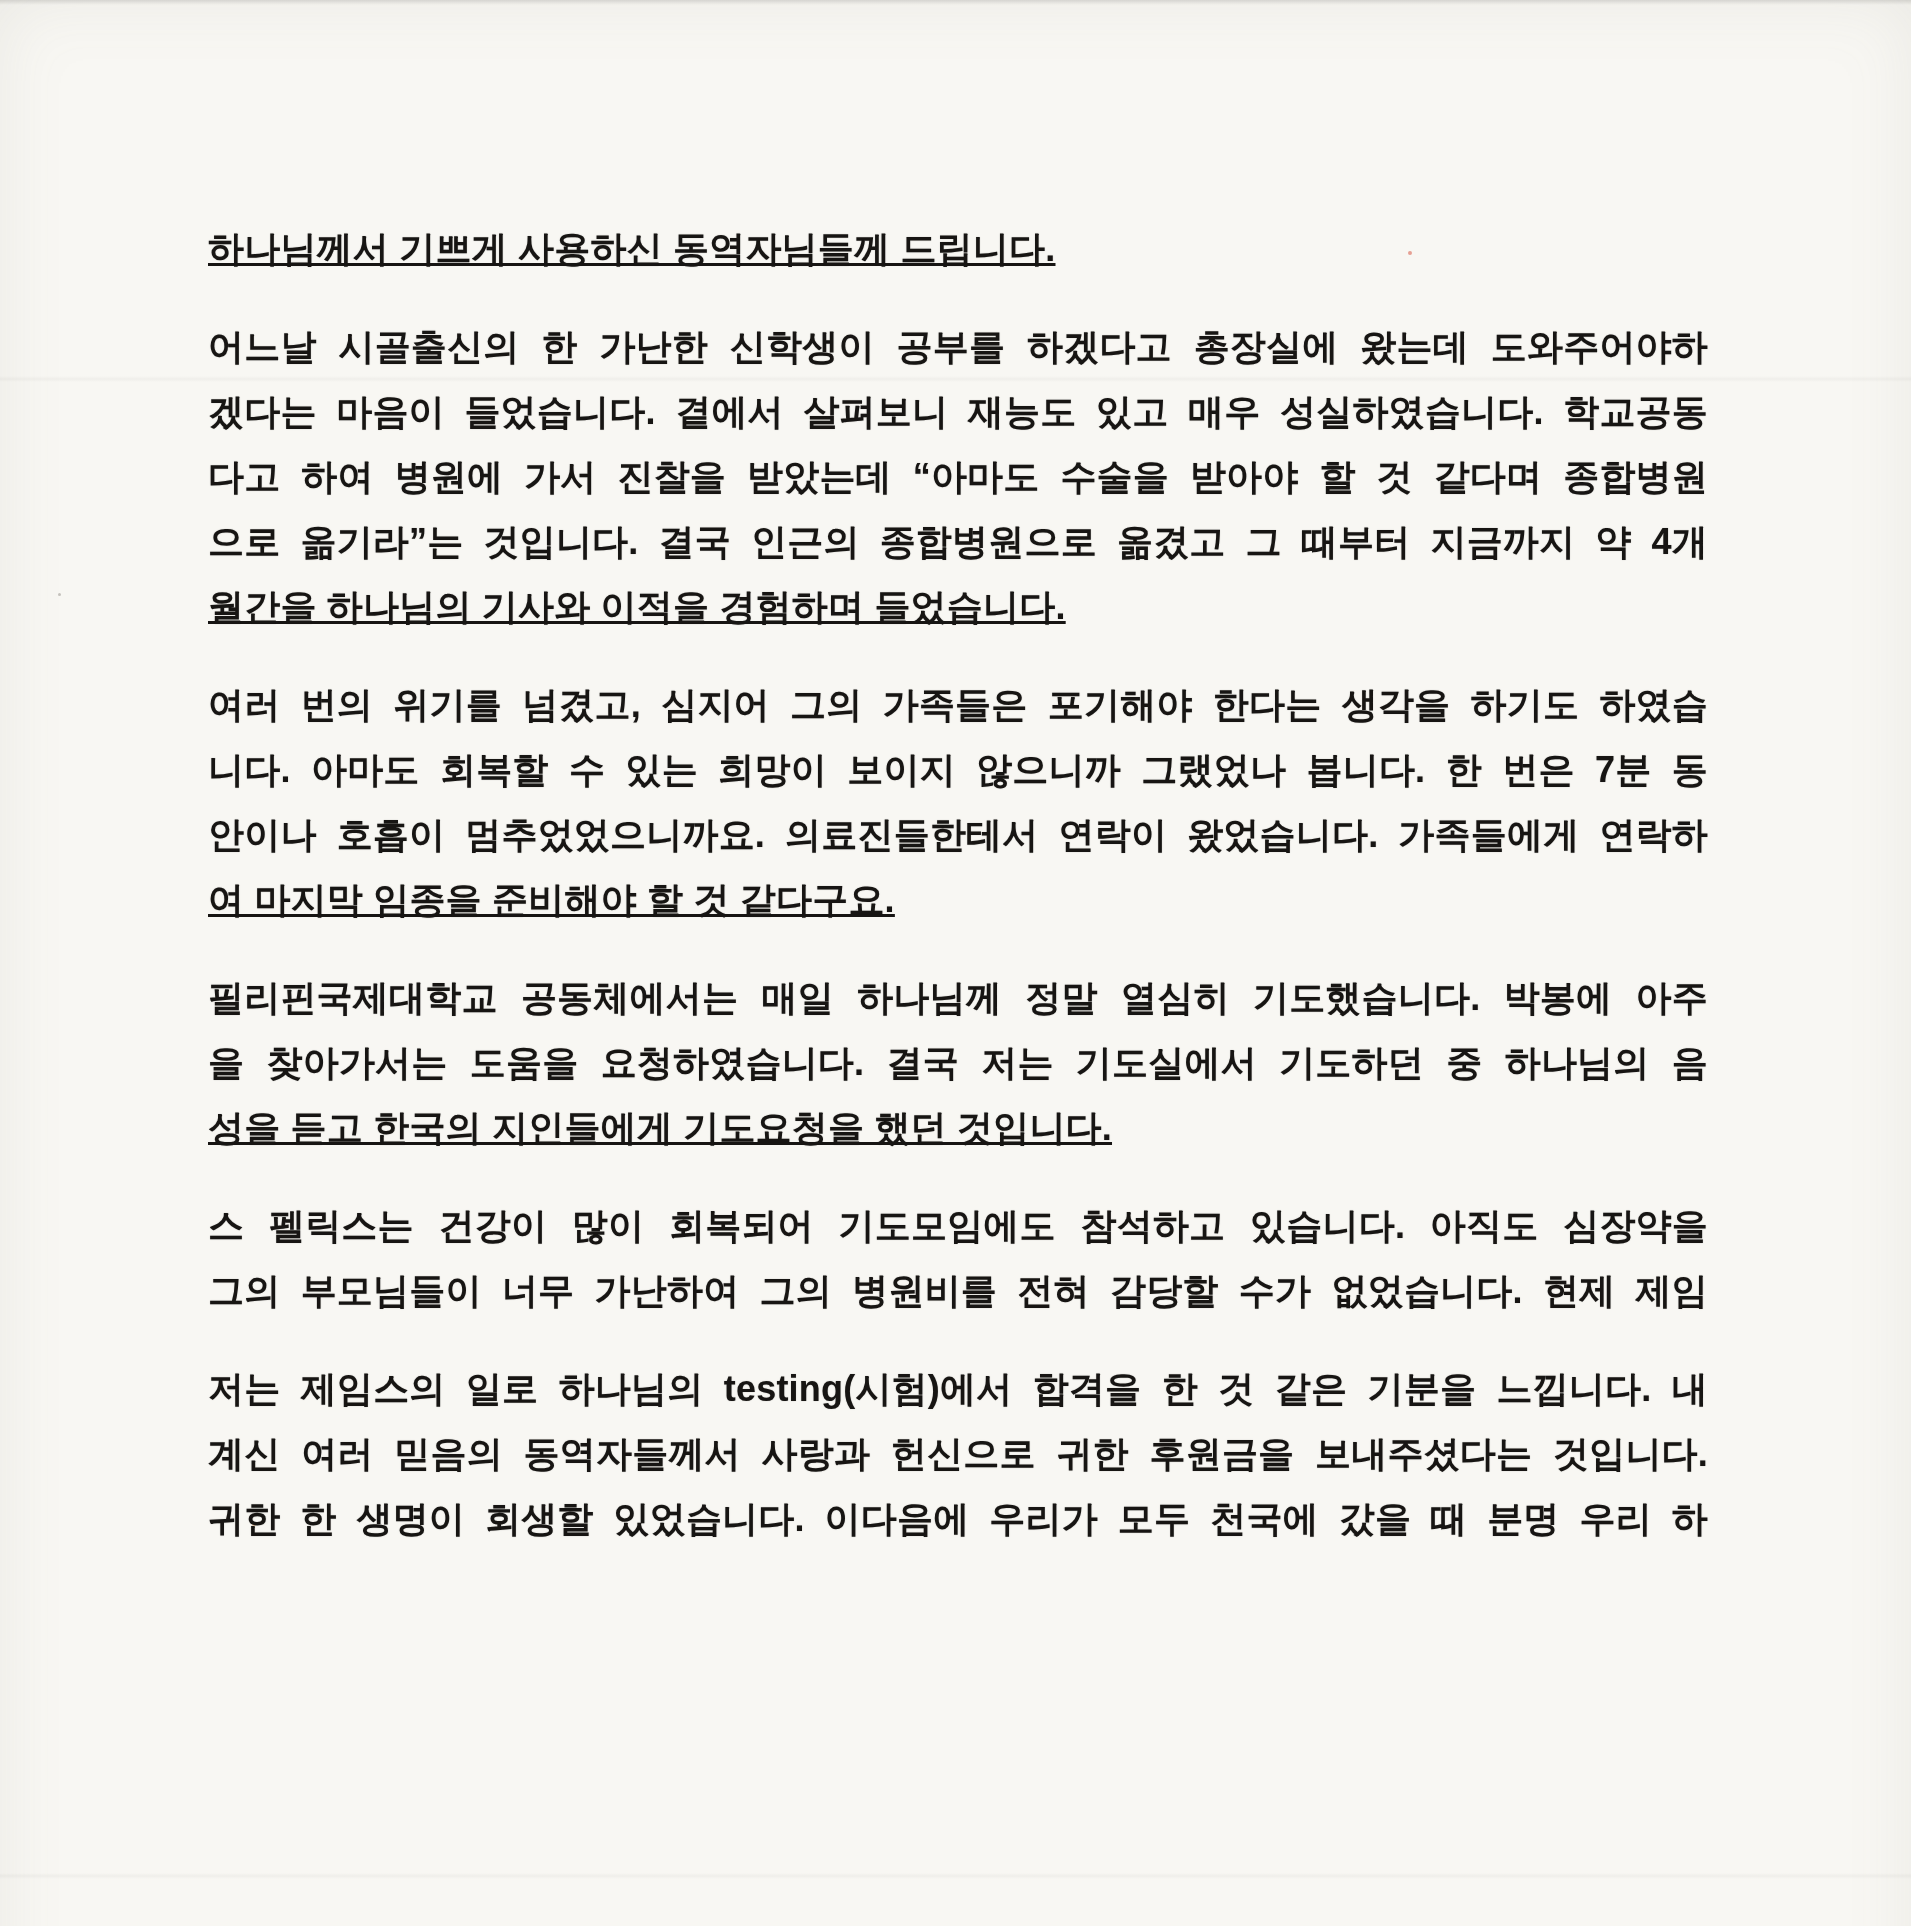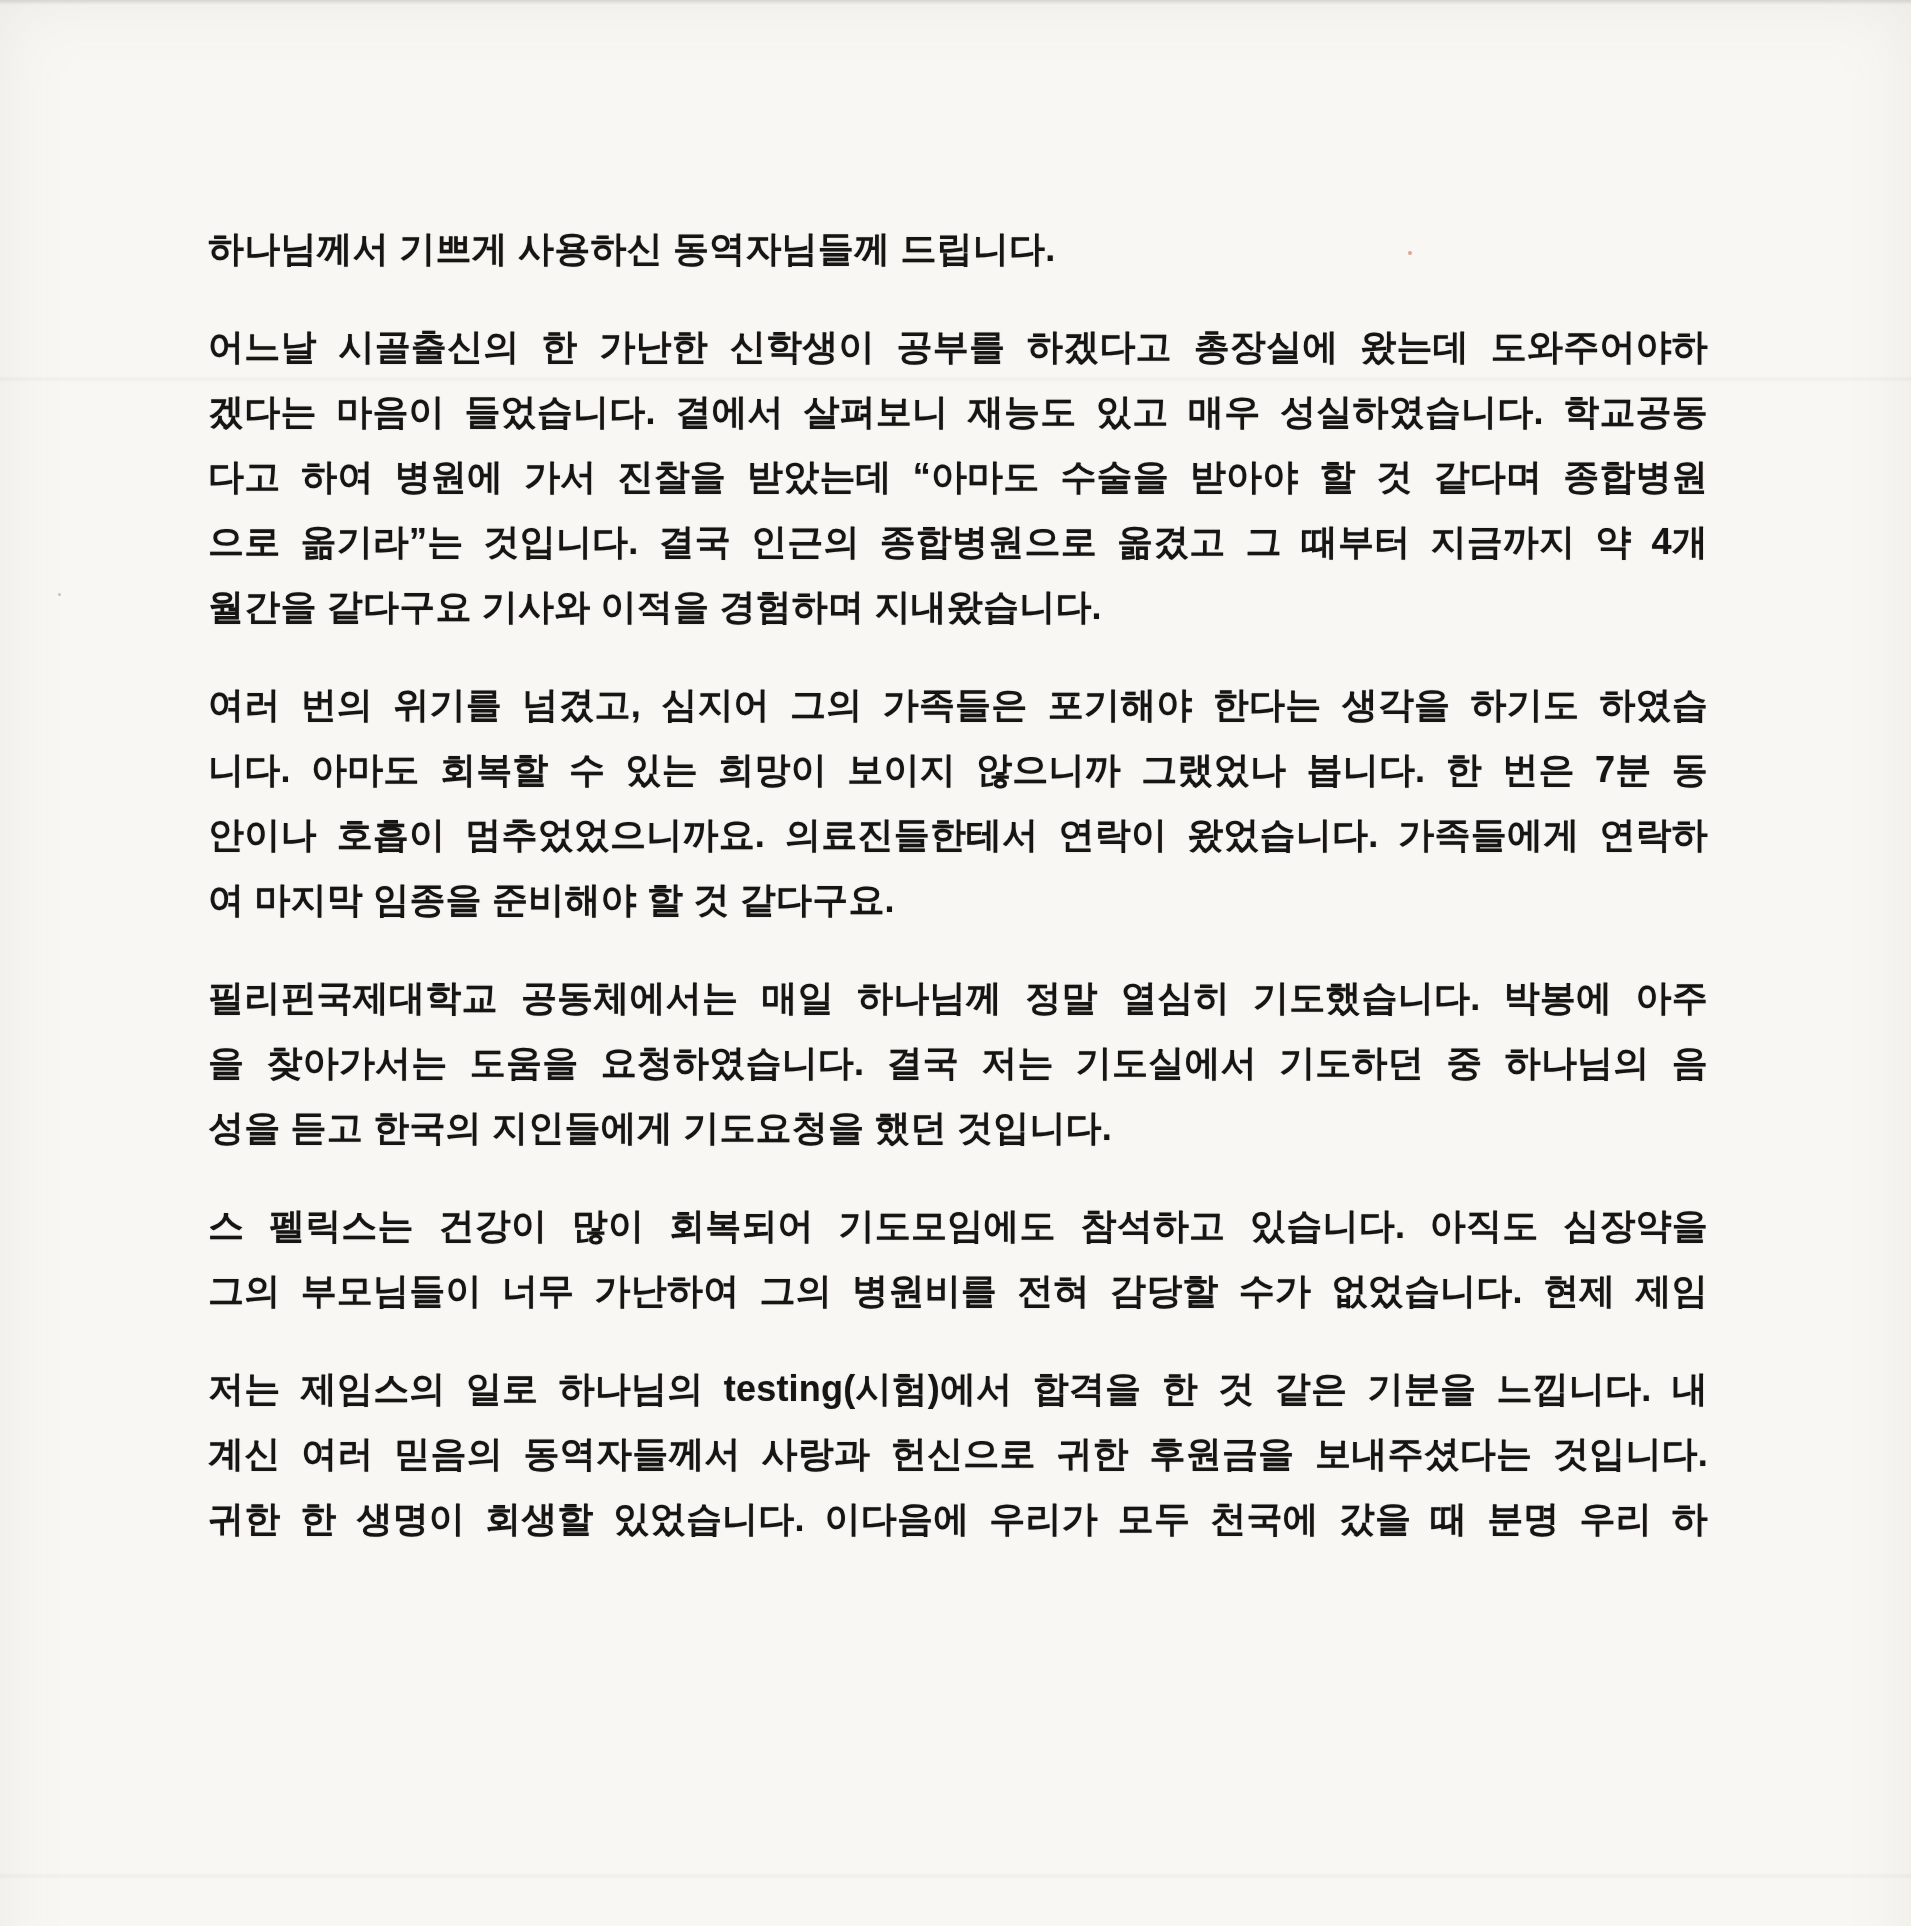--- a/index.html
+++ b/index.html
@@ -41,20 +41,21 @@
     font-weight: 600;
     letter-spacing: 0.2px;
     text-align: justify;
     text-align-last: justify;
     text-shadow: 0 0 1.2px rgba(23,21,19,0.28);
     white-space: normal;
   }
   .line.last {
     text-align: center;
     text-align-last: left;
+    text-decoration: underline;
   }
 </style>
 </head>
 <body>
 
 <div class="page">
 
   <div class="scan-edge-top"></div>
 
   <div class="crease c1"></div>
@@ -69,21 +70,21 @@
 
     <div class="para">
       <div class="line last">하나님께서 기쁘게 사용하신 동역자님들께 드립니다.</div>
     </div>
 
     <div class="para">
       <div class="line">어느날 시골출신의 한 가난한 신학생이 공부를 하겠다고 총장실에 왔는데 도와주어야하</div>
       <div class="line">겠다는 마음이 들었습니다. 곁에서 살펴보니 재능도 있고 매우 성실하였습니다. 학교공동</div>
       <div class="line">다고 하여 병원에 가서 진찰을 받았는데 “아마도 수술을 받아야 할 것 같다며 종합병원</div>
       <div class="line">으로 옮기라”는 것입니다. 결국 인근의 종합병원으로 옮겼고 그 때부터 지금까지 약 4개</div>
-      <div class="line last">월간을 같다구요 기사와 이적을 경험하며 지내왔습니다.</div>
+      <div class="line last">월간을 하나님의 기사와 이적을 경험하며 들었습니다.</div>
     </div>
 
     <div class="para">
       <div class="line">여러 번의 위기를 넘겼고, 심지어 그의 가족들은 포기해야 한다는 생각을 하기도 하였습</div>
       <div class="line">니다. 아마도 회복할 수 있는 희망이 보이지 않으니까 그랬었나 봅니다. 한 번은 7분 동</div>
       <div class="line">안이나 호흡이 멈추었었으니까요. 의료진들한테서 연락이 왔었습니다. 가족들에게 연락하</div>
       <div class="line last">여 마지막 임종을 준비해야 할 것 같다구요.</div>
     </div>
 
     <div class="para">

